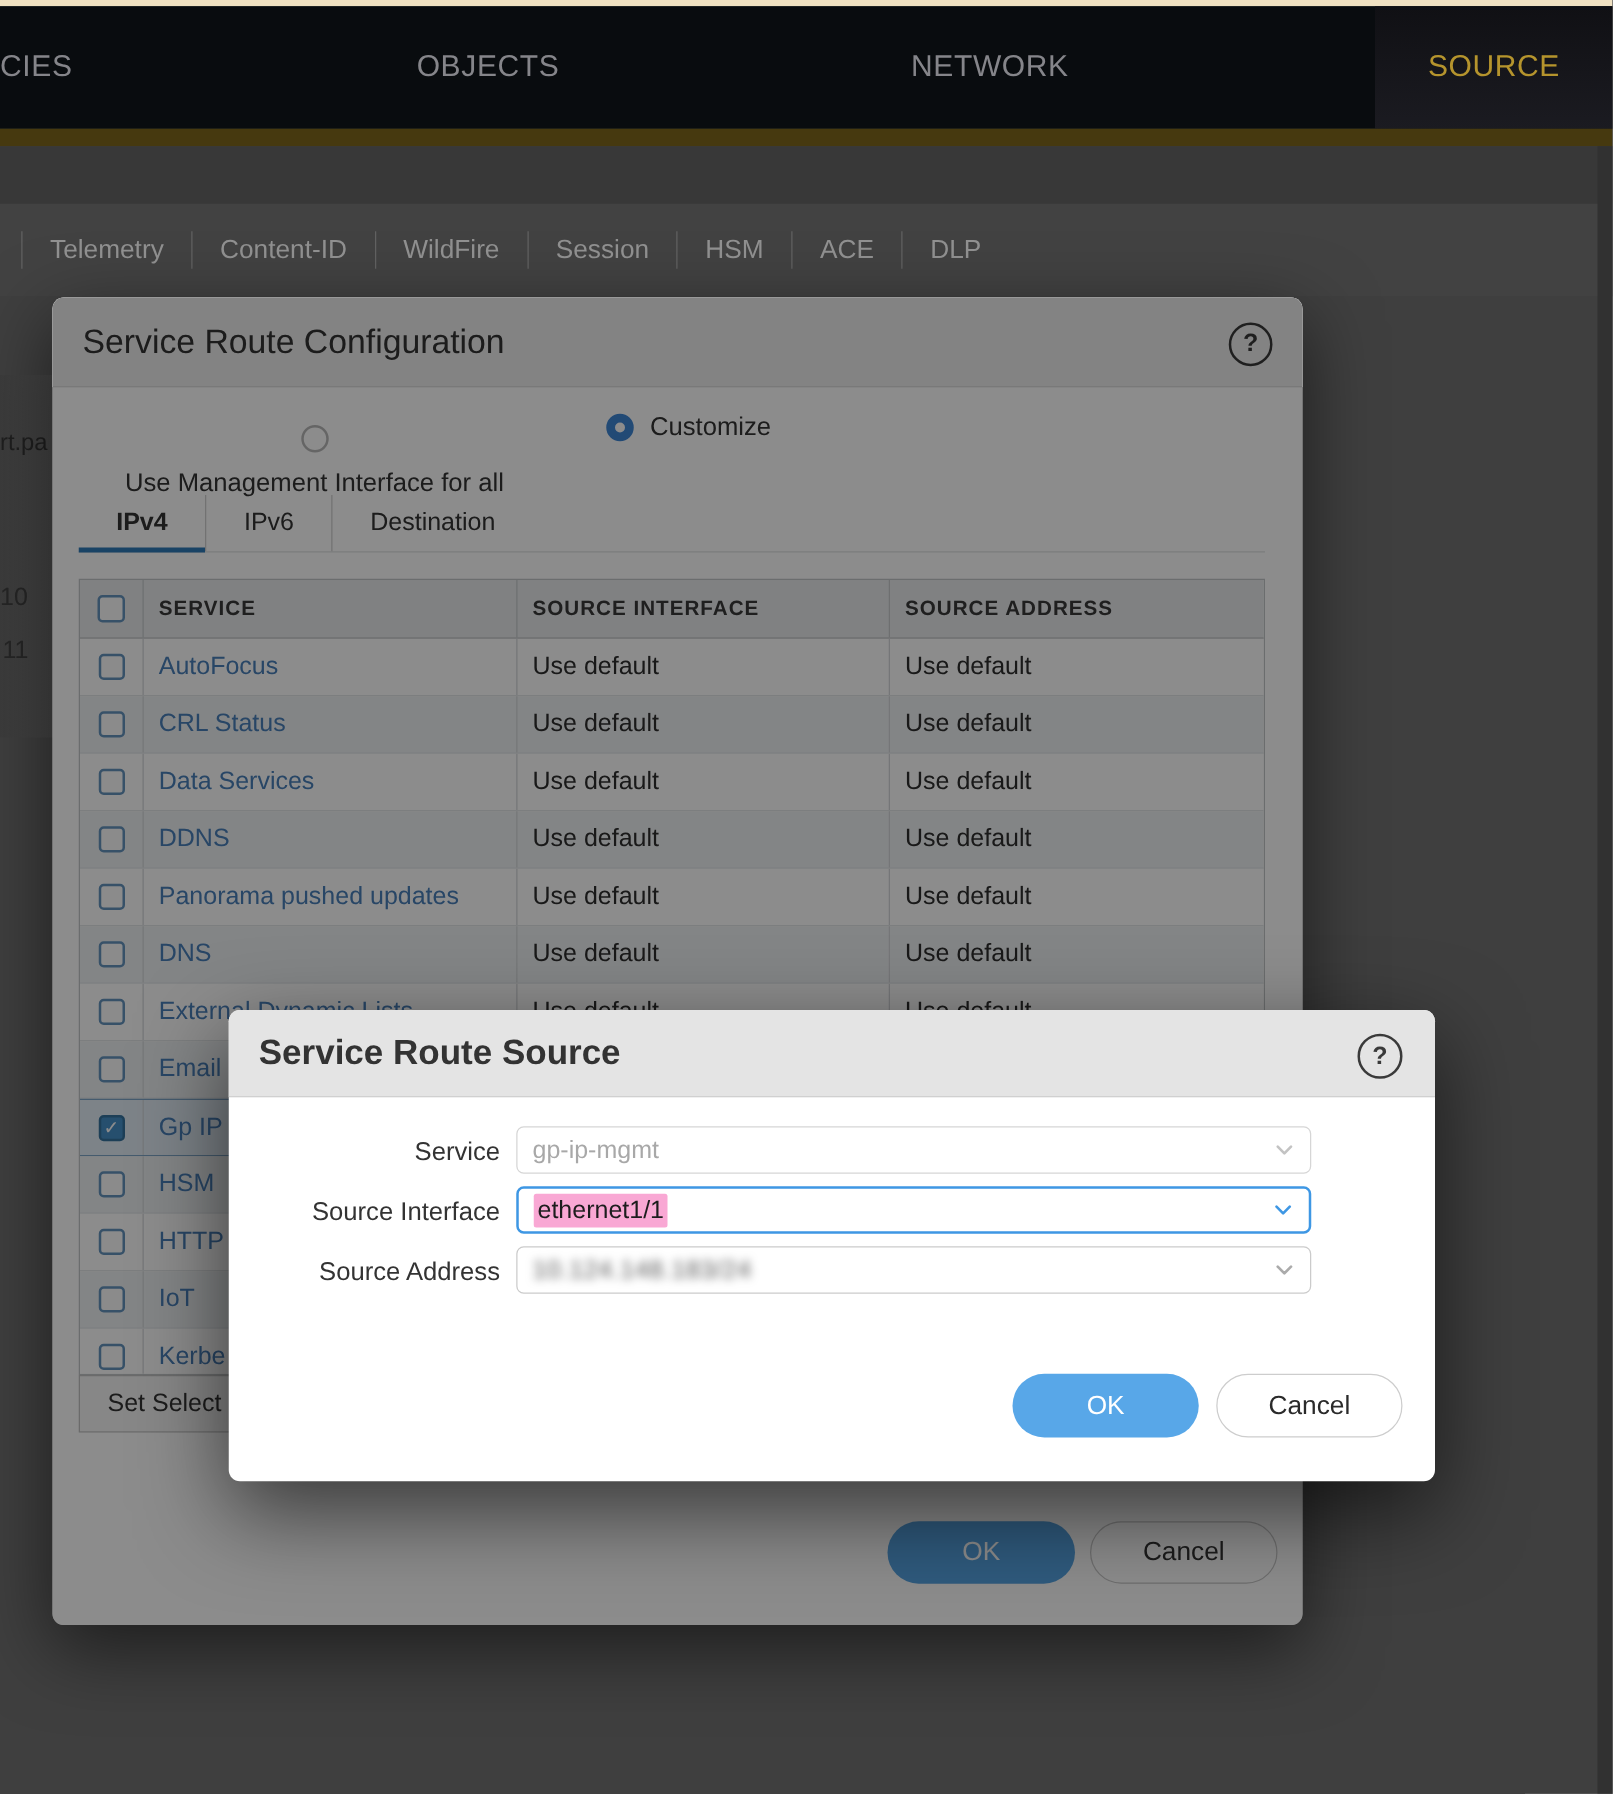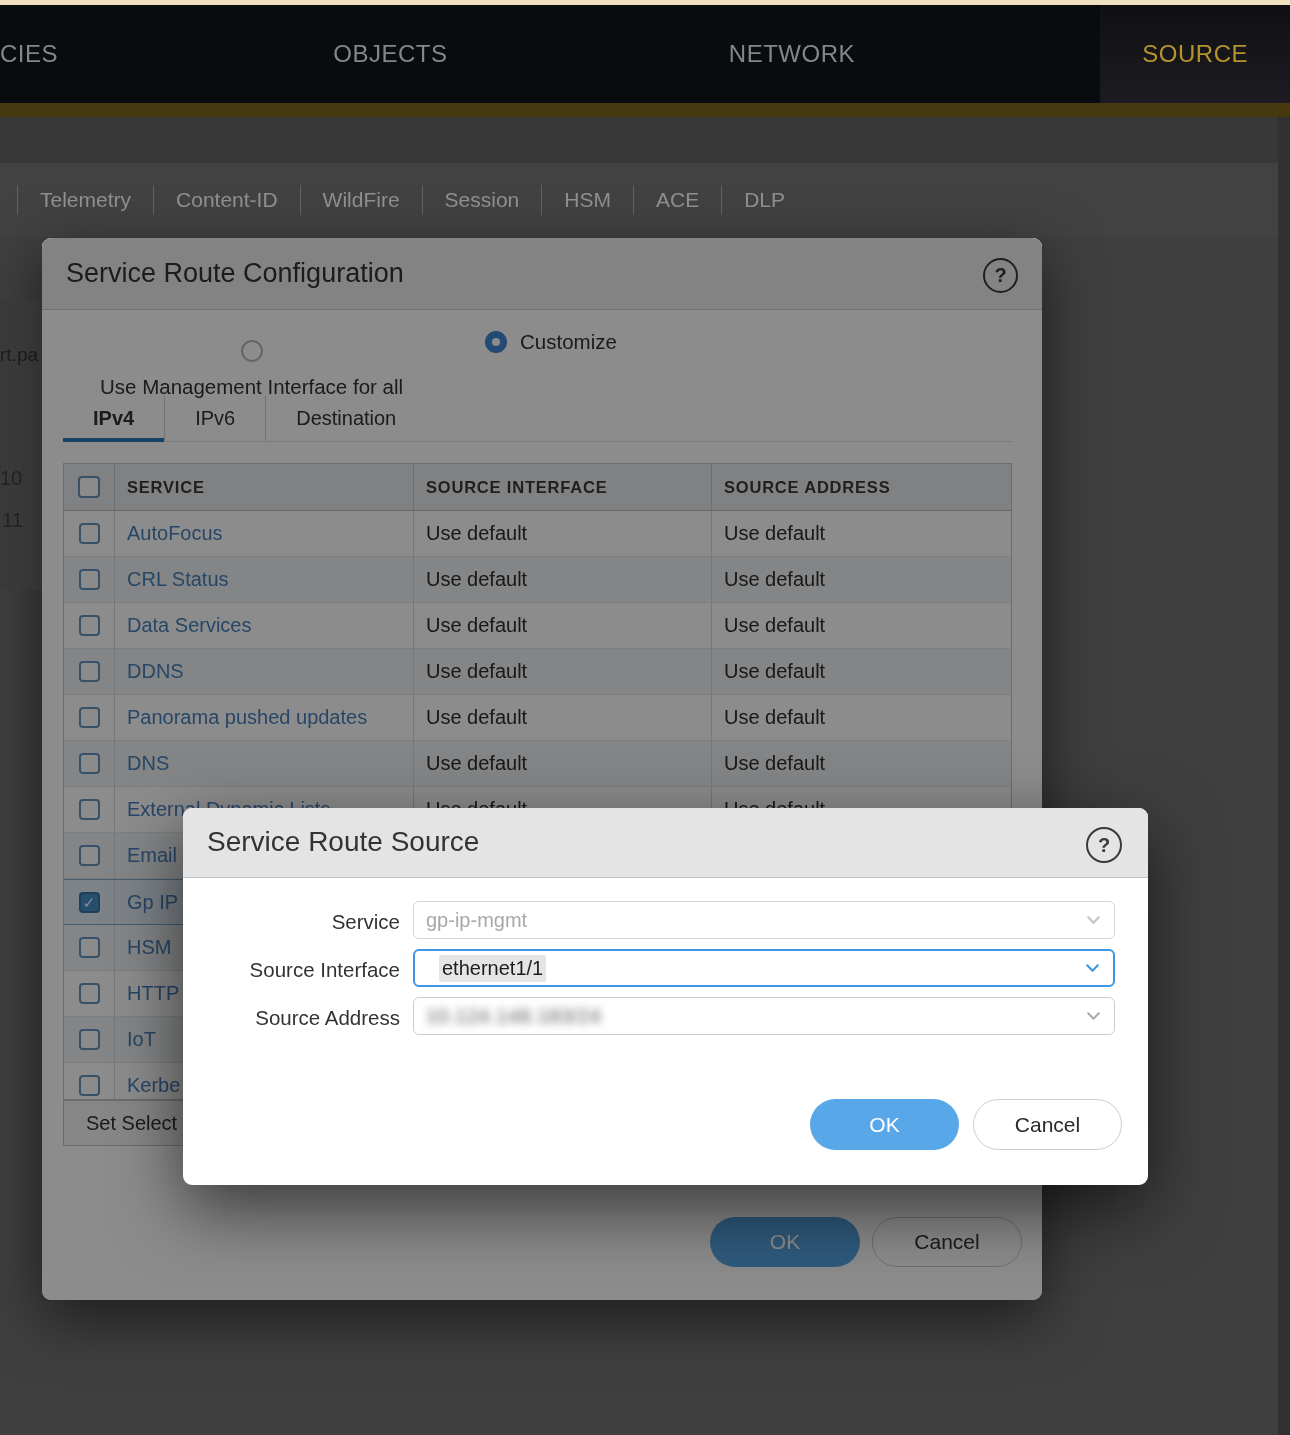--- a/index.html
+++ b/index.html
@@ -70,26 +70,26 @@
 
   
   .dlg2{position:absolute;left:183px;top:808px;width:965px;height:377px;background:#fff;border-radius:9px;
         box-shadow:0 24px 70px rgba(0,0,0,.6);z-index:100;}
   .dlg2 .hdr{position:absolute;left:0;top:0;width:100%;height:70px;background:#e4e4e4;border-bottom:1px solid #c2c2c2;
         border-radius:9px 9px 0 0;box-sizing:border-box;}
   .dlg-title2{position:absolute;left:24px;top:0;line-height:68px;font-size:28px;color:#333;}
   .help2{right:26px;top:19px;width:32px;height:32px;font-size:20px;border-width:2.5px;}
   .flabel{position:absolute;left:17px;width:200px;text-align:right;font-size:20.5px;color:#333;}
   .fl1{top:102px;} .fl2{top:150px;} .fl3{top:198px;}
-  .fbox{position:absolute;left:230px;width:702px;height:38px;border-radius:6px;box-sizing:border-box;
+  .fbox{position:absolute;left:230px;width:636px;height:38px;border-radius:6px;box-sizing:border-box;
         display:flex;align-items:center;padding:0 42px 0 12px;font-size:20px;background:#fff;}
   .f1{top:93px;border:1px solid #d6d6d6;color:#a8a8a8;}
   .f2{top:141px;border:2px solid #3e97e4;color:#1d1d1d;}
   .f3{top:189px;border:1px solid #cbcbcb;color:#4a4a4a;}
-  .selhl{background:#e5e5e5;padding:2px 3px;border-radius:2px;margin-left:12px;}
+  .selhl{background:#f9a8d4;padding:2px 3px;border-radius:2px;}
   .blurred{filter:blur(4px);letter-spacing:.5px;color:#555;}
   .chev{position:absolute;right:12px;top:50%;transform:translateY(-50%);display:flex;}
   .chev1{color:#c3c3c3;} .chev2{color:#3e97e4;} .chev3{color:#ababab;}
   .ok2{left:627px;top:291px;width:149px;height:51px;border-radius:26px;background:#58a7e8;color:#fff;}
   .ca2{left:790px;top:291px;width:149px;height:51px;border-radius:26px;background:#fff;border:1.5px solid #cdcdcd;color:#2a2a2a;}
 </style>
 </head>
 <body>
 
 <div class="stage">
@@ -293,21 +293,21 @@
     </div>
 
     <div class="btn ok1">OK</div>
     <div class="btn ca1">Cancel</div>
 
     <div class="dim"></div>
   </section>
 
   <section class="dlg2">
     <div class="hdr">
-      <h1 class="dlg-title2" style="margin:0;font-weight:normal">Service Route Source</h1>
+      <h1 class="dlg-title2" style="margin:0;font-weight:bold">Service Route Source</h1>
       <span class="help help2">?</span>
     </div>
 
     <div class="flabel fl1">Service</div>
     <div class="fbox f1">
       <span>gp-ip-mgmt</span>
       <span class="chev chev1">
         <svg width="17" height="17" viewBox="0 0 16 16">
             <path d="M3 5.5 L8 10.5 L13 5.5" fill="none" stroke="currentColor" stroke-width="2" stroke-linecap="round" stroke-linejoin="round"></path>
           </svg>

